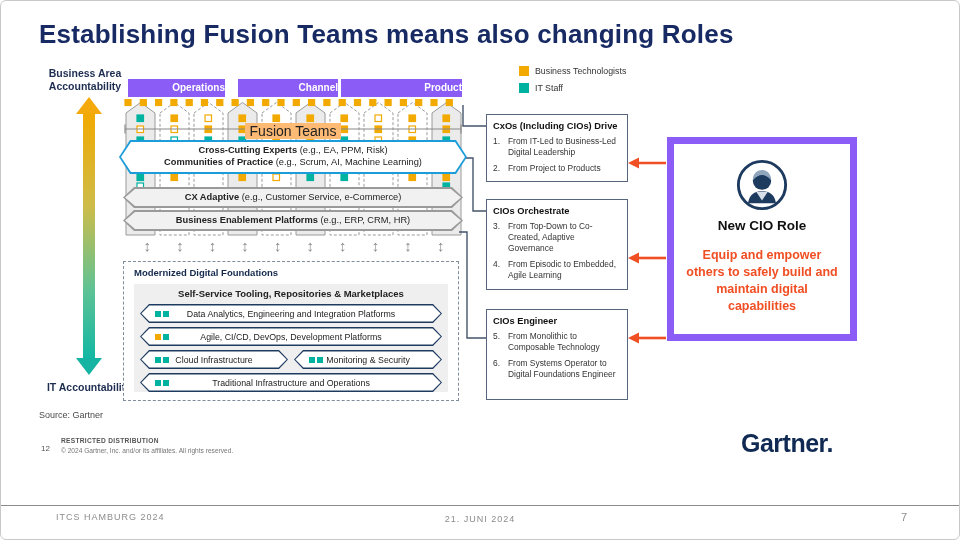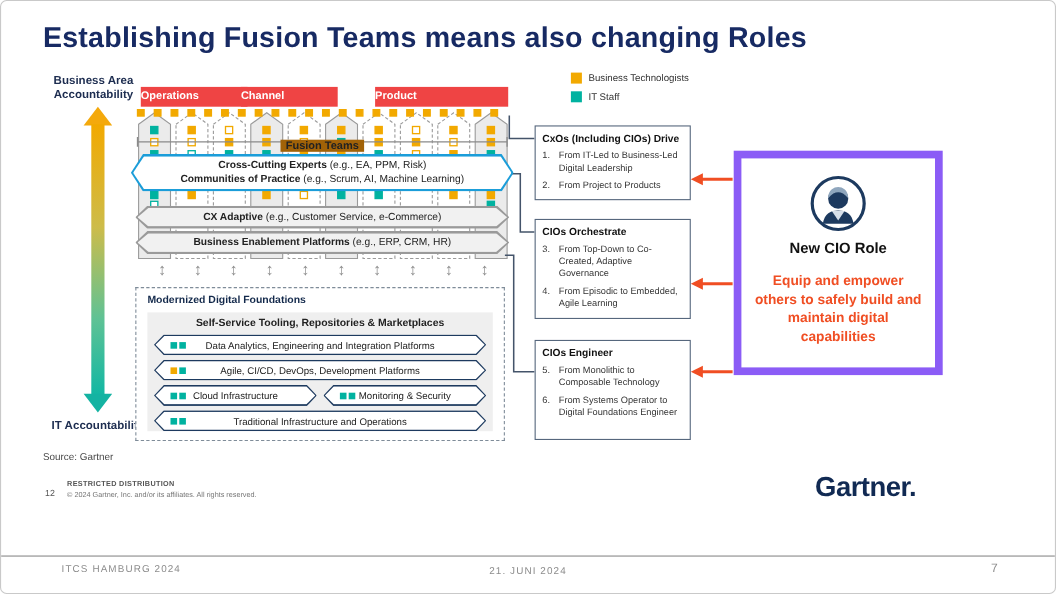--- a/index.html
+++ b/index.html
@@ -16,26 +16,26 @@
 
   
   .axis-top{left:30px;top:66px;width:108px;text-align:center;font-size:10.5px;font-weight:bold;color:#1d2d50;line-height:1.2;}
   .grad-shaft{left:82px;top:112px;width:12px;height:246px;background:linear-gradient(180deg,#f2a900 0%,#cdbc4a 38%,#5ec295 72%,#12b7a3 100%);}
   .grad-top{left:75px;top:96px;width:0;height:0;border-left:13px solid transparent;border-right:13px solid transparent;border-bottom:17px solid #f4a90c;}
   .grad-bot{left:75px;top:357px;width:0;height:0;border-left:13px solid transparent;border-right:13px solid transparent;border-top:17px solid #14b3a2;}
   .axis-bot{left:44px;top:380px;width:88px;text-align:center;font-size:10.5px;font-weight:bold;color:#1d2d50;line-height:1.2;}
   .source{left:38px;top:409px;font-size:9px;color:#4a4a4a;}
 
   
-  .colhead{top:78px;height:18px;background:#ef4444;color:#fff;font-size:10px;font-weight:bold;text-align:left;line-height:18px;}
+  .colhead{top:78px;height:18px;background:#8b5cf6;color:#fff;font-size:10px;font-weight:bold;text-align:right;line-height:18px;}
 
   
   .teams{left:122px;top:98px;width:340px;height:137px;z-index:0;}
   .fusion-label{left:122px;top:121px;width:340px;text-align:center;z-index:3;}
-  .fusion-label span{background:#a16207;padding:0 5px;font-size:10px;font-weight:bold;color:#222;}
+  .fusion-label span{background:#fdba74;padding:0 5px;font-size:14px;font-weight:normal;color:#222;}
 
   
   .banner{z-index:2;}
   .hexwrap{position:absolute;inset:0;}
   .hexouter{position:absolute;inset:0;clip-path:polygon(11px 0,calc(100% - 11px) 0,100% 50%,calc(100% - 11px) 100%,11px 100%,0 50%);}
   .hexinner{position:absolute;inset:2px;clip-path:polygon(10px 0,calc(100% - 10px) 0,100% 50%,calc(100% - 10px) 100%,10px 100%,0 50%);}
   .banner-text{position:absolute;inset:0;display:flex;flex-direction:column;align-items:center;justify-content:center;font-size:9.3px;color:#222;line-height:1.25;z-index:1;}
 
   .cc{left:118px;top:139px;width:348px;height:34px;}
   .cc .hexouter{background:#1b9dd9;}
@@ -104,21 +104,21 @@
 
 
   <div class="abs axis-top">Business Area Accountability</div>
   <div class="abs grad-top"></div>
   <div class="abs grad-shaft"></div>
   <div class="abs grad-bot"></div>
   <div class="abs axis-bot">IT Accountability</div>
   <div class="abs source">Source: Gartner</div>
 
   <div class="abs colhead" style="left:127px;width:97px;">Operations</div>
-  <div class="abs colhead" style="left:218px;width:88px;">Channel</div>
+  <div class="abs colhead" style="left:237px;width:100px;">Channel</div>
   <div class="abs colhead" style="left:340px;width:121px;">Product</div>
 
   <div class="abs teams">
     <svg id="teams-svg" width="340" height="137" viewBox="0 0 340 137">
         <path d="M3 14 L17.5 3.5 L32 14 L32 136 L3 136 Z" fill="#ebebeb" stroke="#9a9a9a"></path>
         <rect x="14" y="16" width="6.5" height="6.5" fill="#00b2a0" stroke="#00b2a0" stroke-width="1.2"></rect>
         <rect x="14" y="27" width="6.5" height="6.5" fill="#fff" stroke="#f2a900" stroke-width="1.2"></rect>
         <rect x="14" y="38" width="6.5" height="6.5" fill="#00b2a0" stroke="#00b2a0" stroke-width="1.2"></rect>
         <rect x="14" y="75" width="6.5" height="6.5" fill="#00b2a0" stroke="#00b2a0" stroke-width="1.2"></rect>
         <rect x="14" y="84" width="6.5" height="6.5" fill="#fff" stroke="#00b2a0" stroke-width="1.2"></rect>

